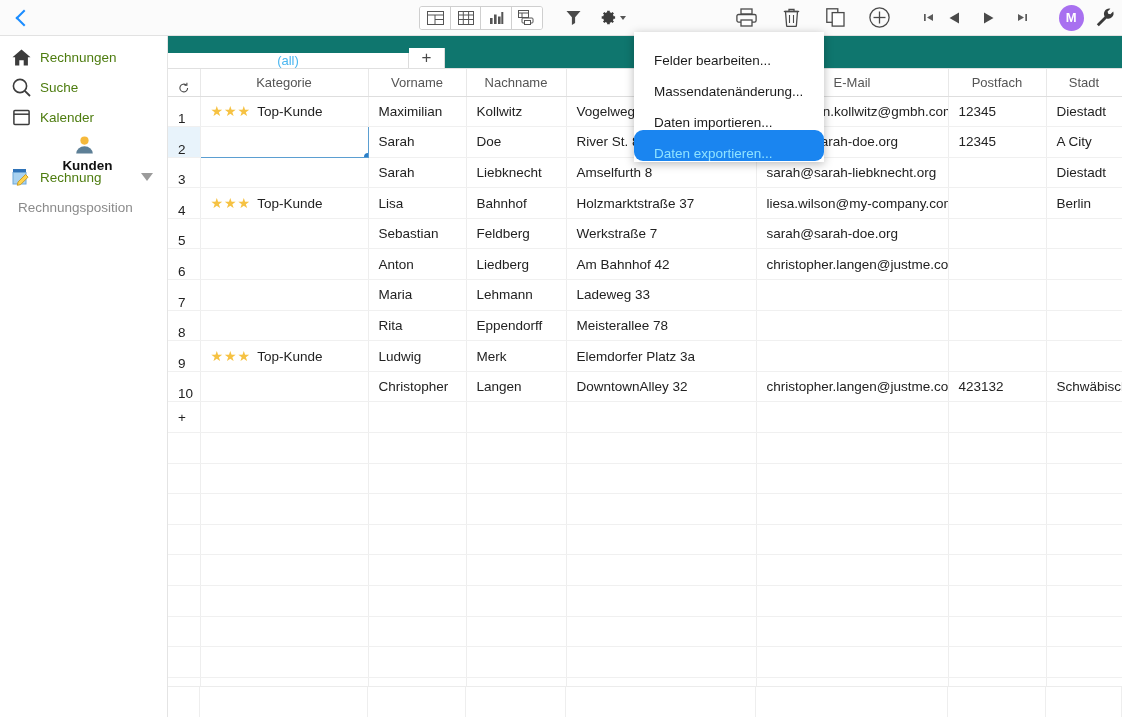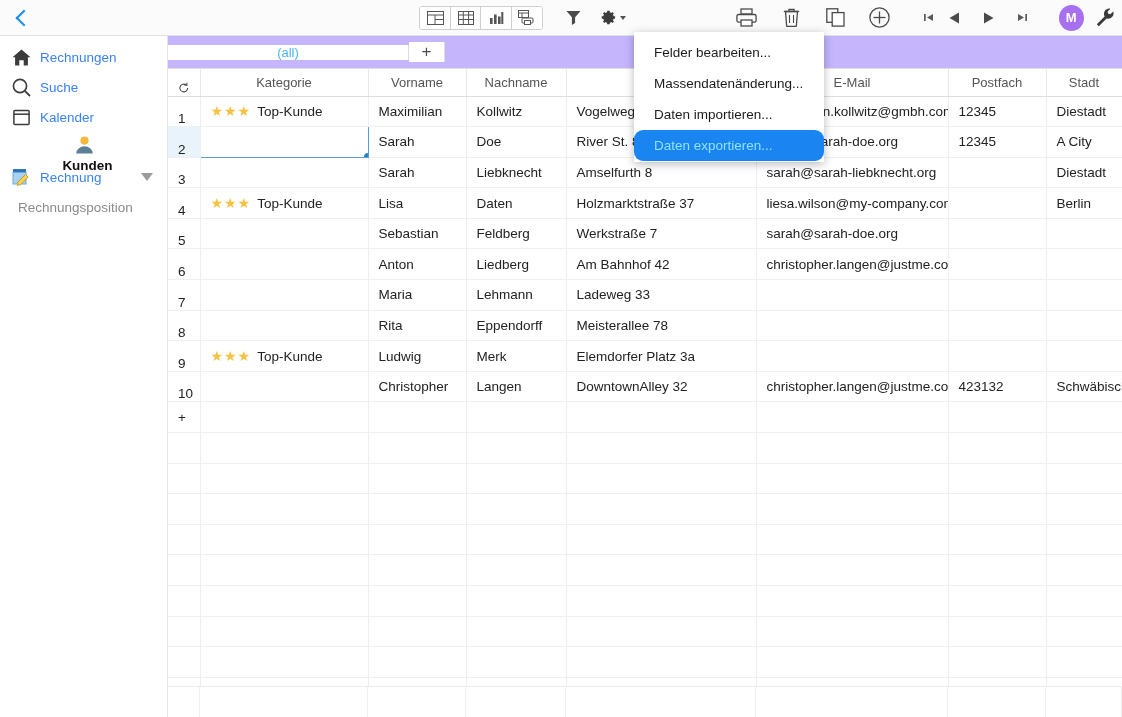--- a/index.html
+++ b/index.html
@@ -74,21 +74,21 @@
   
   .sidebar {
     position: absolute; left: 0; top: 36px; width: 168px; height: 681px;
     background: #ffffff;
     border-right: 1px solid #e4e4e4;
     padding-top: 6px;
   }
   .side-item {
     height: 30px; display: flex; align-items: center;
     padding-left: 8px; cursor: pointer;
-    font-size: 13.5px; color: #3b82f6;
+    font-size: 13.5px; color: #4d7c0f;
   }
   .side-item.active { color: #111; font-weight: bold; flex-direction: column; }
   .side-ico {
     width: 26px; height: 22px; margin-right: 6px;
     display: flex; align-items: center; justify-content: center;
     flex: 0 0 26px;
   }
   .side-label { flex: 1; }
   .side-caret {
     width: 0; height: 0; margin-right: 14px;
@@ -97,23 +97,23 @@
     border-top: 8px solid #9b9b9b;
   }
   .side-sub {
     height: 30px; display: flex; align-items: center;
     padding-left: 18px; font-size: 13.5px; color: #8b8b8b; cursor: pointer;
   }
 
   
   .tabstrip {
     position: absolute; left: 168px; top: 36px; width: 954px; height: 33px;
-    background: #c4b5fd;
+    background: #0f766e;
     border-bottom: 1px solid #e0e0e0;
-    display: flex; align-items: center;
+    display: flex; align-items: flex-end;
   }
   .tab {
     width: 241px; display: flex; align-items: center; justify-content: center;
     font-size: 13px; color: #4ab6f0;
     border-right: 1px solid #dcdcdc;
     background: #ffffff;
     cursor: pointer;
   }
   .tab-add {
     width: 36px; display: flex; align-items: center; justify-content: center;
@@ -190,21 +190,21 @@
 
   
   .menu {
     position: absolute; left: 634px; top: 32px; width: 190px;
     background: #ffffff;
     box-shadow: 0 2px 9px rgba(0,0,0,0.28);
     padding: 5px 0 1px 0;
     z-index: 50;
   }
   .menu-item {
-    height: 31px; display: flex; align-items: center;
+    height: 31px; display: flex; align-items: flex-end;
     padding-left: 20px; font-size: 13.5px; color: #1c1c1c;
     cursor: pointer; white-space: nowrap;
   }
   .menu-item.highlight { background: #1a85f0; color: #8fe2ff; border-radius: 9px; }
 </style>
 </head>
 <body>
 
 <div class="topbar">
   <div class="back-btn">
@@ -470,21 +470,21 @@
         </tr>
         <tr>
           <td class="c-rownum">4</td>
           <td>
             <div class="kat-cell">
               <span class="stars">★★★</span>
               <span>Top-Kunde</span>
             </div>
           </td>
           <td>Lisa</td>
-          <td>Daten</td>
+          <td>Bahnhof</td>
           <td>Holzmarktstraße 37</td>
           <td>liesa.wilson@my-company.com</td>
           <td></td>
           <td>Berlin</td>
         </tr>
         <tr>
           <td class="c-rownum">5</td>
           <td></td>
           <td>Sebastian</td>
           <td>Feldberg</td>

